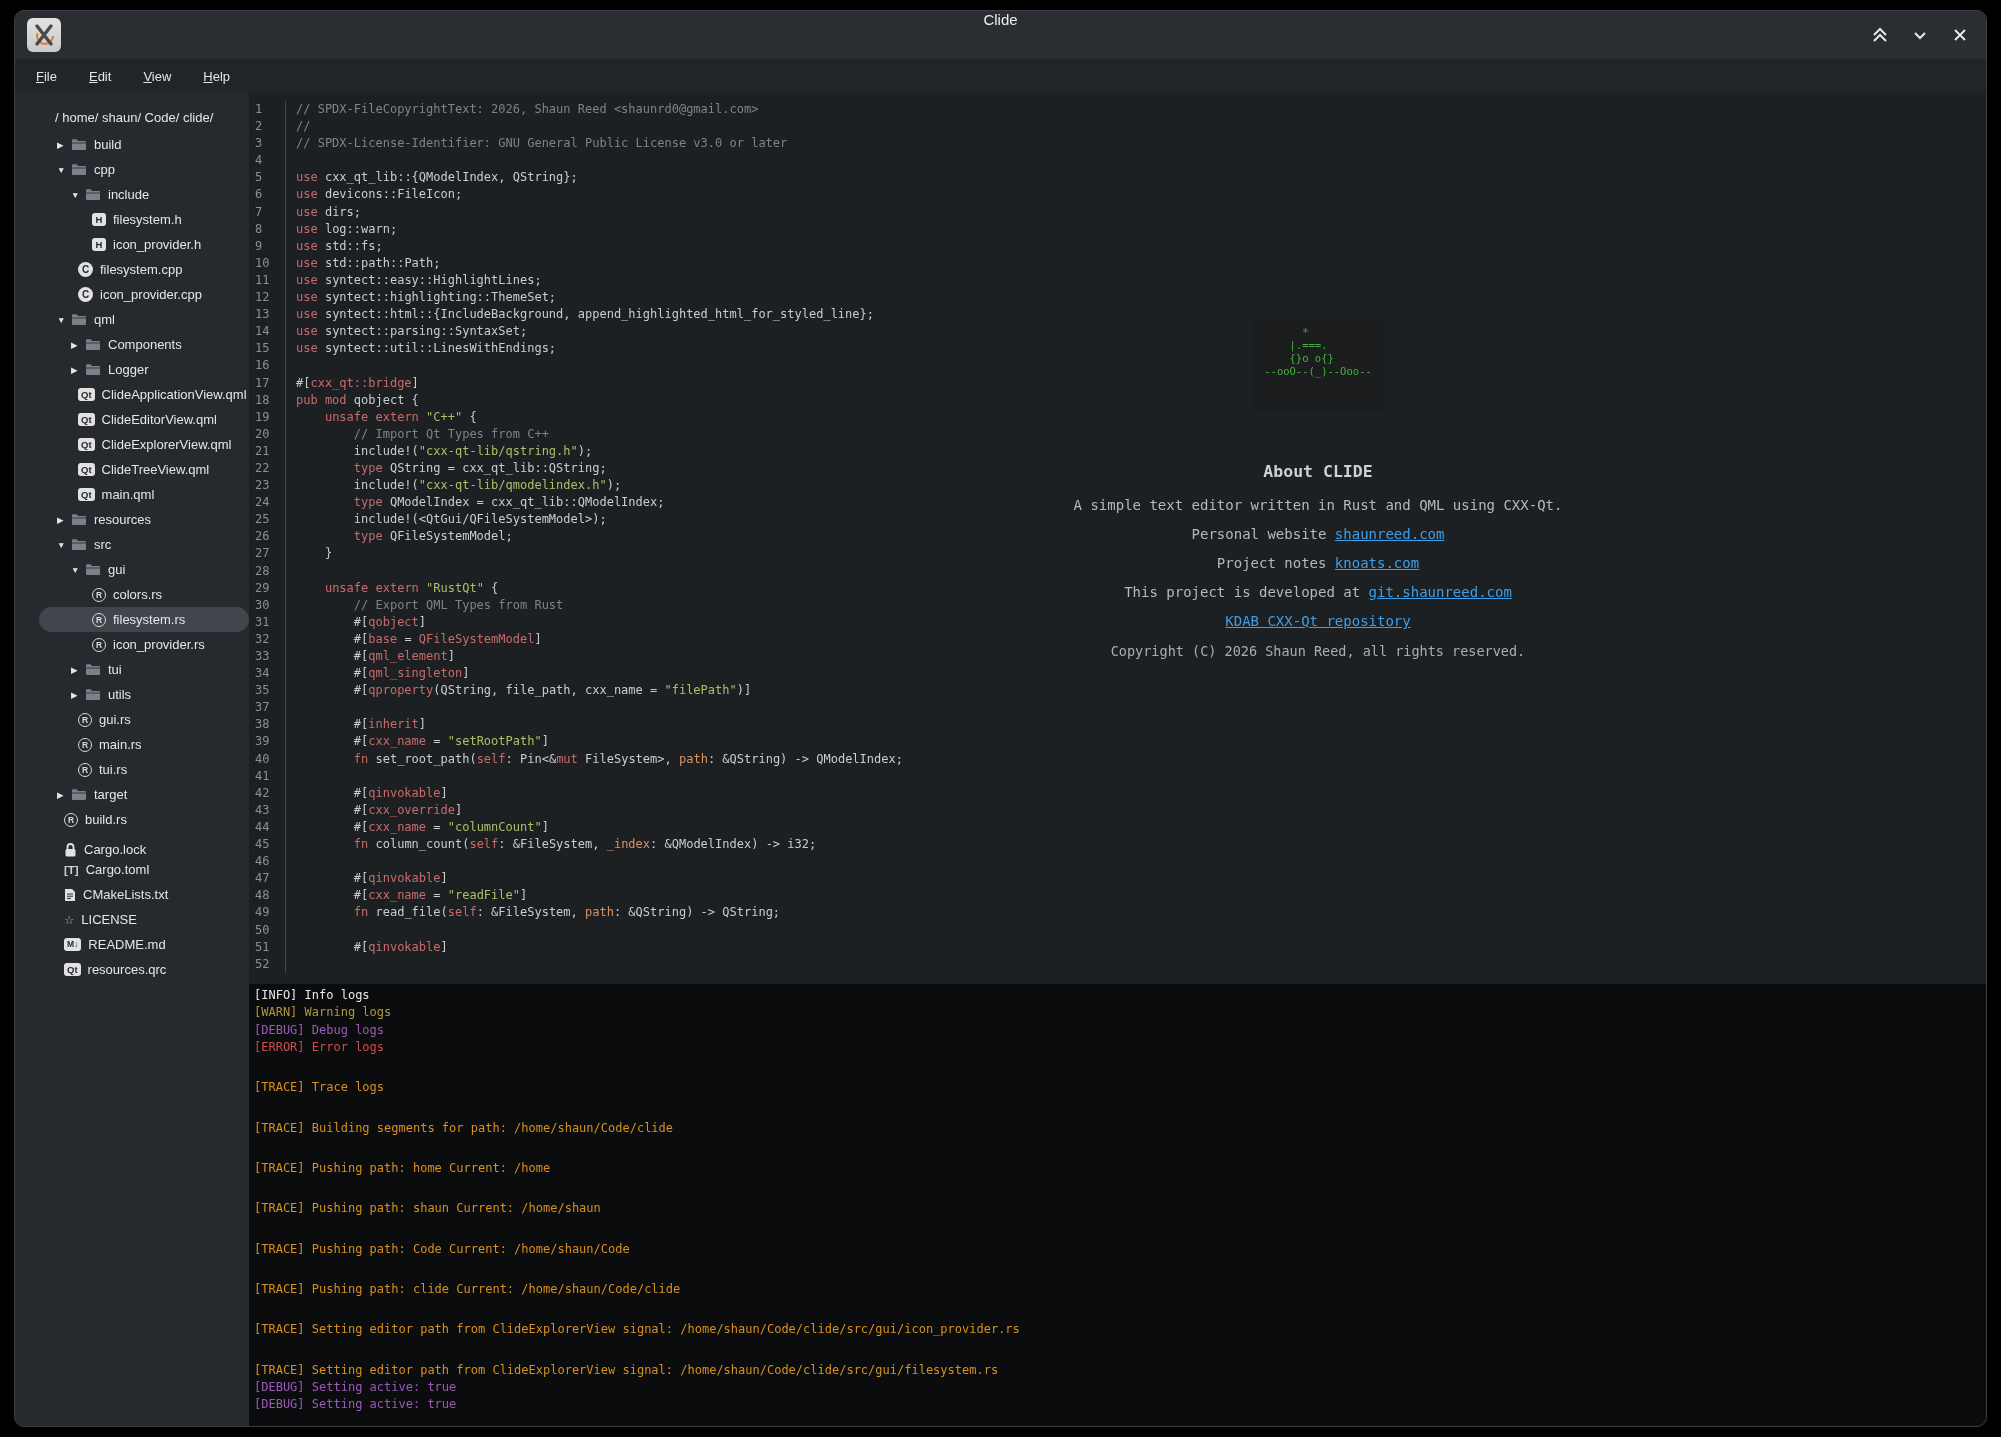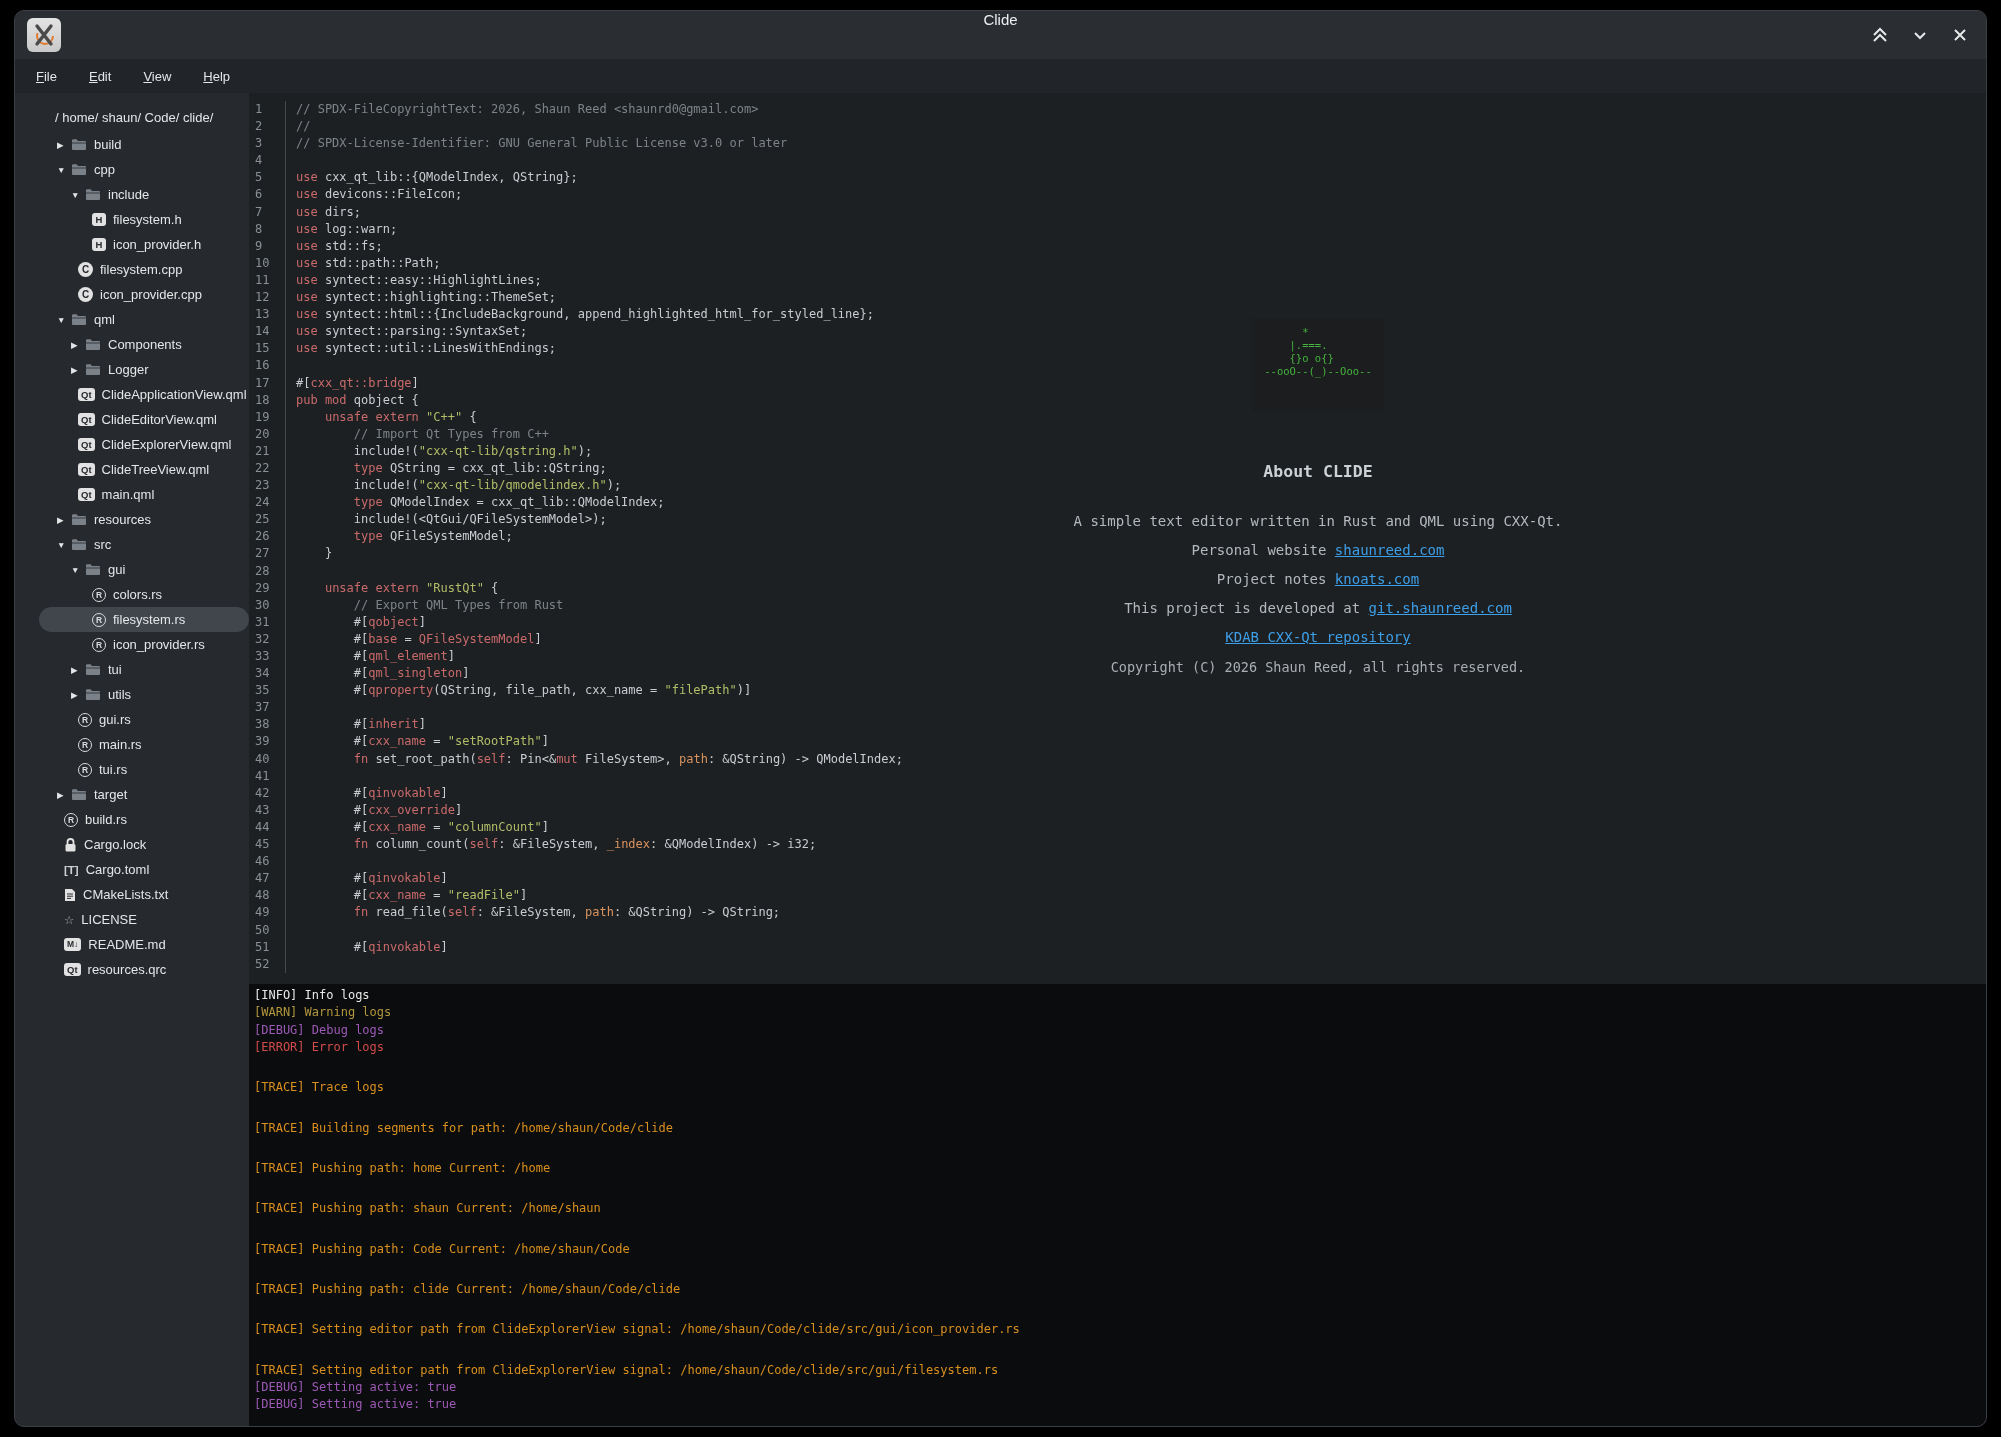--- a/index.html
+++ b/index.html
@@ -55,21 +55,21 @@
   .seg-pl { color:var(--code-plain); } .seg-cm { color:var(--code-comment); }
   .seg-kw { color:var(--code-keyword); } .seg-st { color:var(--code-string); }
   .seg-or { color:var(--code-param); }
 
   
   .about { position:absolute; left:789px; top:225px; width:560px; text-align:center; }
   .art-wrap { display:flex; justify-content:center; }
   .ascii-art { font-family:"DejaVu Sans Mono", monospace; font-size:10.5px; line-height:13px;
     color:var(--ascii-green); text-align:left; background:#1b1d1e; padding:8px 12px 34px 12px; }
   .about-title { margin-top:50px; color:#ccd1d6; font-size:16.5px; font-weight:bold; }
-  .about-desc { margin-top:32px; color:var(--fg-muted); font-size:14px; }
+  .about-desc { margin-top:16px; color:var(--fg-muted); font-size:14px; }
   .about-row { margin-top:13px; color:var(--fg-muted); font-size:14px; }
   .about-row a { color:var(--link); text-decoration:underline; }
   .about-copy { margin-top:14px; color:#a9aeb3; font-size:13.5px; }
 
   
   .logpanel { flex:1; background:var(--bg-log); font-family:"DejaVu Sans Mono", monospace;
     font-size:12px; padding:3px 0 0 5px; overflow:hidden; }
   .log-line { height:17.35px; line-height:17.35px; white-space:pre; }
   .log-info { color:var(--log-info); } .log-warn { color:var(--log-warn); }
   .log-debug { color:var(--log-debug); } .log-error { color:var(--log-error); }
@@ -344,21 +344,21 @@
             </span>
             <span>target</span>
           </div>
           <div class="tree-row" style="padding-left: 16px;">
             <span class="spacer"></span>
             <span class="ticon">
               <span class="badge-ring">R</span>
             </span>
             <span>build.rs</span>
           </div>
-          <div class="tree-row" style="padding-left: 16px;">
+          <div class="tree-row" style="padding-left: 16px; align-items: flex-end;">
             <span class="spacer"></span>
             <span class="ticon">
               <svg width="13" height="14" viewBox="0 0 13 14">
                 <rect x="1.5" y="6" width="10" height="7.5" rx="1.5" fill="#e2e2e2"></rect>
                 <path d="M3.5 6 V4 a3 3 0 0 1 6 0 V6" fill="none" stroke="#e2e2e2" stroke-width="1.8"></path>
               </svg>
             </span>
             <span>Cargo.lock</span>
           </div>
           <div class="tree-row" style="padding-left: 16px;">

